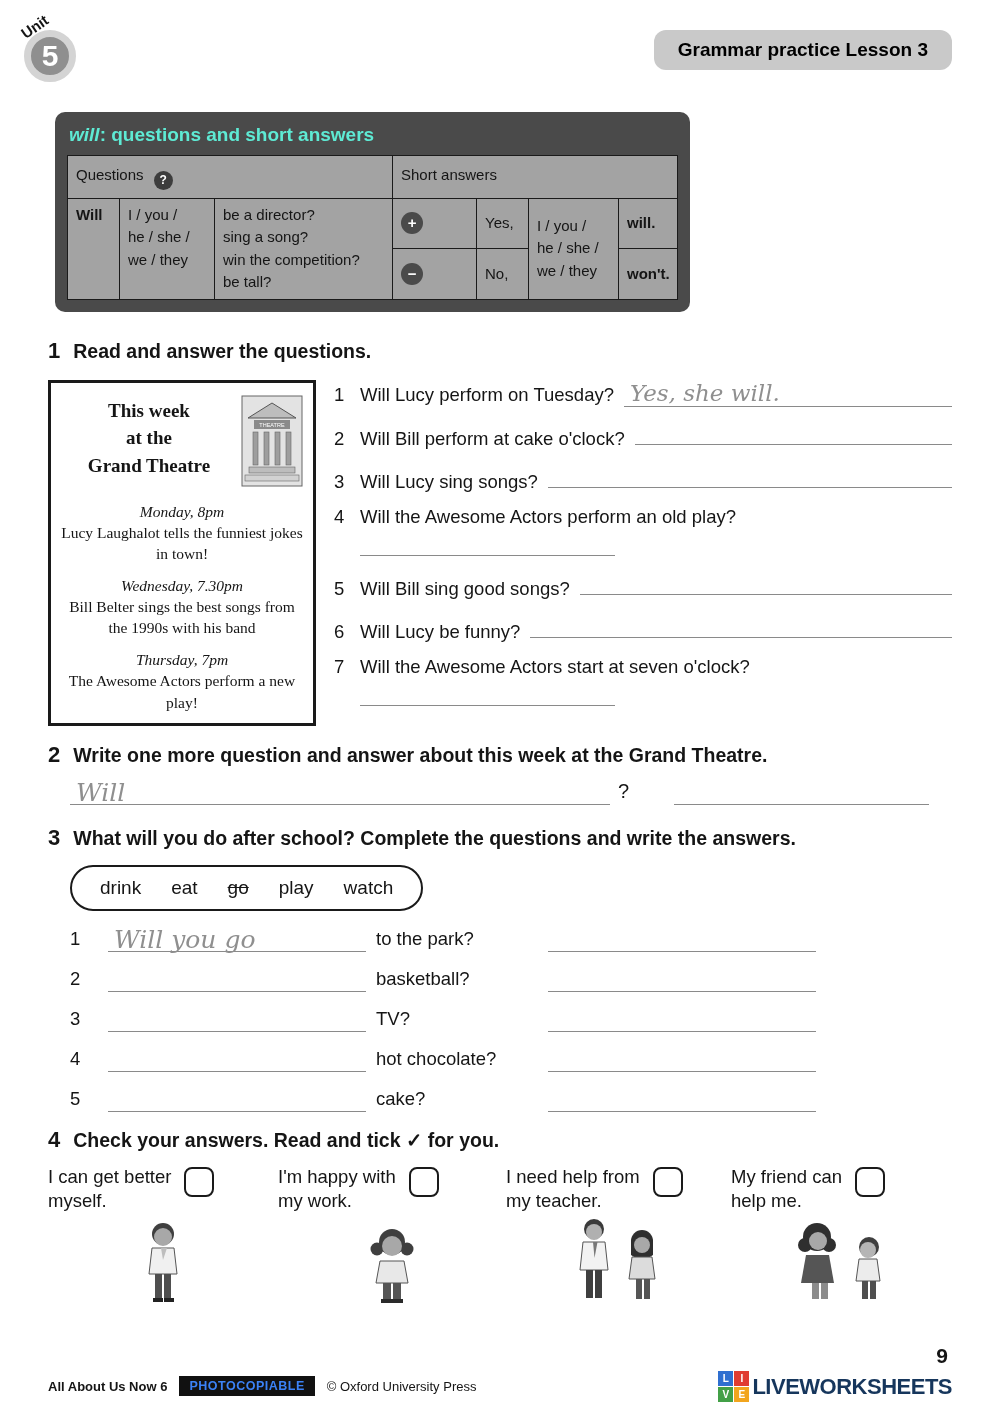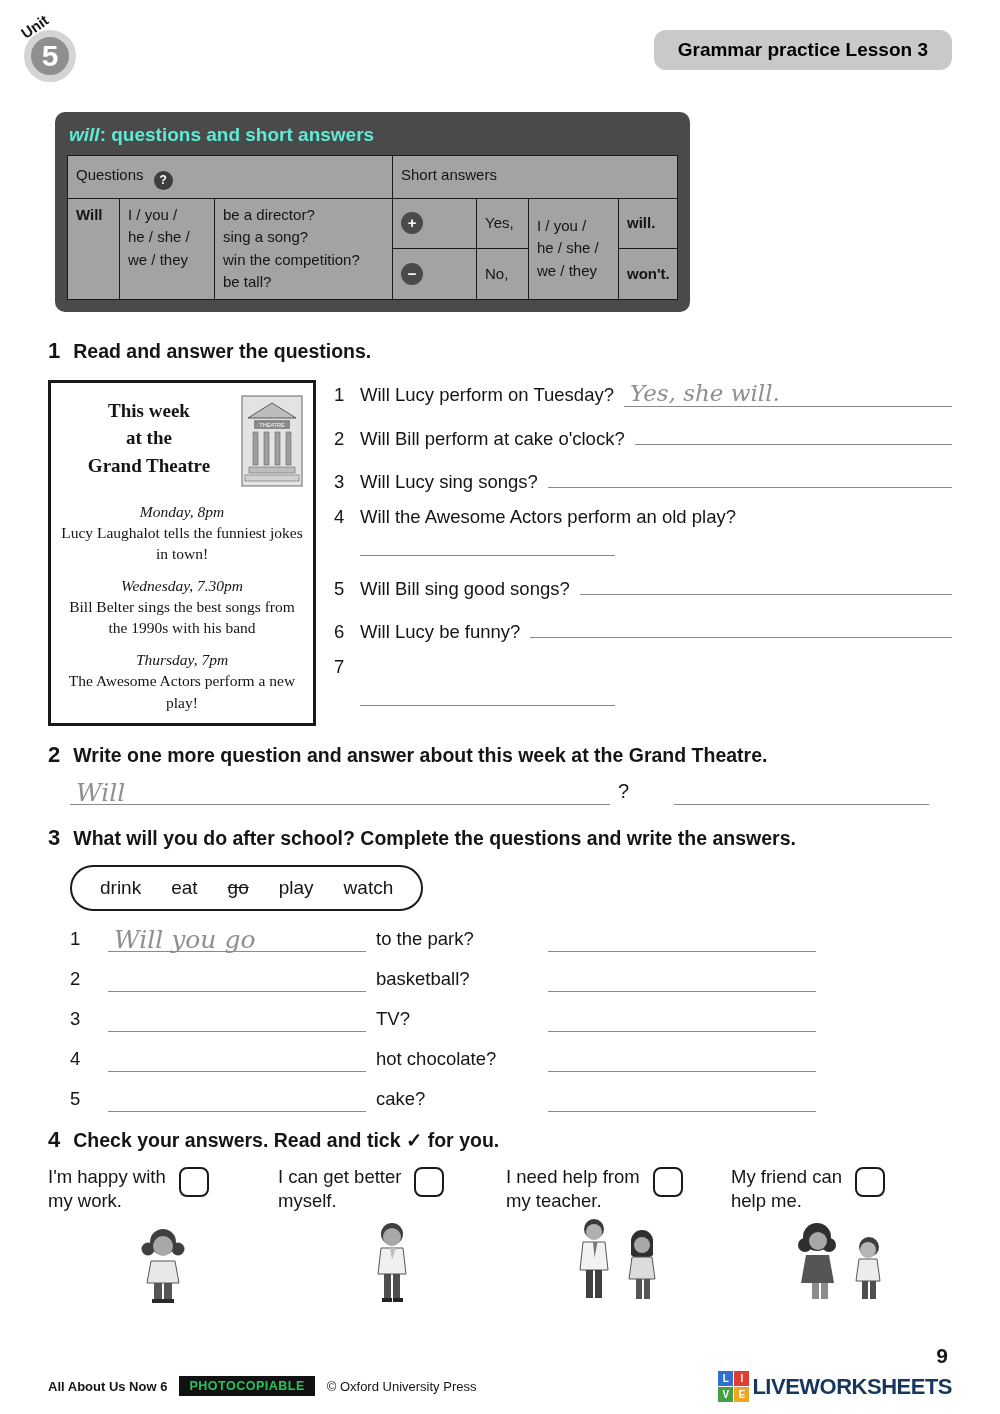--- a/index.html
+++ b/index.html
@@ -87,21 +87,21 @@
   .ex4-label { font-size:18.5px; line-height:1.3; }
   .checkbox { width:30px; height:30px; border:2.5px solid #1a1a1a; border-radius:8px;
     margin-left:13px; margin-top:2px; flex:none; }
   .ex4-img { margin-top:6px; display:flex; justify-content:center; height:86px; align-items:flex-end; }
 
   
   .footer { position:absolute; left:48px; right:48px; bottom:12px; display:flex;
     justify-content:space-between; align-items:flex-end; }
   .footer-left { display:flex; align-items:center; gap:12px; font-size:13px; padding-bottom:6px; }
   .book { font-weight:700; }
-  .photocopiable { background:#111; color:#22c55e; font-weight:700; padding:3px 10px; font-size:12.5px;
+  .photocopiable { background:#111; color:#3b82f6; font-weight:700; padding:3px 10px; font-size:12.5px;
     letter-spacing:0.5px; }
   .footer-right { display:flex; flex-direction:column; align-items:flex-end; gap:3px; }
   .page-num { font-weight:700; font-size:21px; margin-right:4px; }
   .lw-logo { display:flex; align-items:center; gap:3px; }
   .lw-squares { display:grid; grid-template-columns:15px 15px; grid-auto-rows:15px; gap:1px; }
   .lw-sq { display:flex; align-items:center; justify-content:center; color:#fff; font-size:10px; font-weight:700; }
   .lw-text { font-weight:700; font-size:22px; letter-spacing:-0.5px; }
 </style>
 </head>
 <body>
@@ -223,20 +223,21 @@
         <span class="q-text">Will Bill sing good songs?</span>
         <span class="fill-line"></span>
       </div>
       <div class="q-row">
         <span class="q-num">6</span>
         <span class="q-text">Will Lucy be funny?</span>
         <span class="fill-line"></span>
       </div>
       <div class="q-row" style="margin-bottom:0;">
         <span class="q-num">7</span>
+        <span class="q-text">Will the Awesome Actors start at seven o'clock?</span>
       </div>
       <div class="q-subline"></div>
     </div>
   </div>
 
   <div class="ex-heading ex2-heading">
     <span class="ex-num">2</span>
     <span class="ex-title">Write one more question and answer about this week at the Grand Theatre.</span>
   </div>
   <div class="ex2-row">
@@ -293,56 +294,56 @@
       <span class="ex3-suffix">cake?</span>
       <span class="fill-line line-b"></span>
     </div>
   </div>
 
   <div class="ex-heading ex4-heading">
     <span class="ex-num">4</span>
     <span class="ex-title">Check your answers. Read and tick ✓ for you.</span>
   </div>
   <div class="ex4-grid">
+    <div class="ex4-option">
+      <div class="ex4-top">
+        <span class="ex4-label pre">I can get better
+myself.</span>
+        <span class="checkbox"></span>
+      </div>
+      <div class="ex4-img">
+        <svg width="56" height="84" viewBox="0 0 56 84">
+          <circle cx="28" cy="13" r="11" fill="#3f3f3f"></circle>
+          <circle cx="28" cy="16" r="9" fill="#a8a8a8"></circle>
+          <path d="M17 27 h22 l3 26 h-28 z" fill="#f0f0f0" stroke="#555"></path>
+          <path d="M26 27 l2 12 l4 -12 z" fill="#bdbdbd"></path>
+          <rect x="20" y="53" width="7" height="24" fill="#4f4f4f"></rect>
+          <rect x="29" y="53" width="7" height="24" fill="#4f4f4f"></rect>
+          <rect x="18" y="77" width="10" height="4" fill="#222"></rect>
+          <rect x="29" y="77" width="10" height="4" fill="#222"></rect>
+        </svg>
+      </div>
+    </div>
     <div class="ex4-option">
       <div class="ex4-top">
         <span class="ex4-label pre">I'm happy with
 my work.</span>
         <span class="checkbox"></span>
       </div>
       <div class="ex4-img">
         <svg width="64" height="80" viewBox="0 0 64 80">
           <circle cx="32" cy="17" r="13" fill="#3f3f3f"></circle>
           <circle cx="17" cy="24" r="6.5" fill="#3f3f3f"></circle>
           <circle cx="47" cy="24" r="6.5" fill="#3f3f3f"></circle>
           <circle cx="32" cy="21" r="10" fill="#a8a8a8"></circle>
           <path d="M20 36 h24 l4 22 h-32 z" fill="#e8e8e8" stroke="#555"></path>
           <rect x="23" y="58" width="8" height="16" fill="#555"></rect>
           <rect x="33" y="58" width="8" height="16" fill="#555"></rect>
           <rect x="21" y="74" width="11" height="4" fill="#2a2a2a"></rect>
           <rect x="32" y="74" width="11" height="4" fill="#2a2a2a"></rect>
-        </svg>
-      </div>
-    </div>
-    <div class="ex4-option">
-      <div class="ex4-top">
-        <span class="ex4-label pre">I can get better
-myself.</span>
-        <span class="checkbox"></span>
-      </div>
-      <div class="ex4-img">
-        <svg width="56" height="84" viewBox="0 0 56 84">
-          <circle cx="28" cy="13" r="11" fill="#3f3f3f"></circle>
-          <circle cx="28" cy="16" r="9" fill="#a8a8a8"></circle>
-          <path d="M17 27 h22 l3 26 h-28 z" fill="#f0f0f0" stroke="#555"></path>
-          <path d="M26 27 l2 12 l4 -12 z" fill="#bdbdbd"></path>
-          <rect x="20" y="53" width="7" height="24" fill="#4f4f4f"></rect>
-          <rect x="29" y="53" width="7" height="24" fill="#4f4f4f"></rect>
-          <rect x="18" y="77" width="10" height="4" fill="#222"></rect>
-          <rect x="29" y="77" width="10" height="4" fill="#222"></rect>
         </svg>
       </div>
     </div>
     <div class="ex4-option">
       <div class="ex4-top">
         <span class="ex4-label pre">I need help from
 my teacher.</span>
         <span class="checkbox"></span>
       </div>
       <div class="ex4-img">

